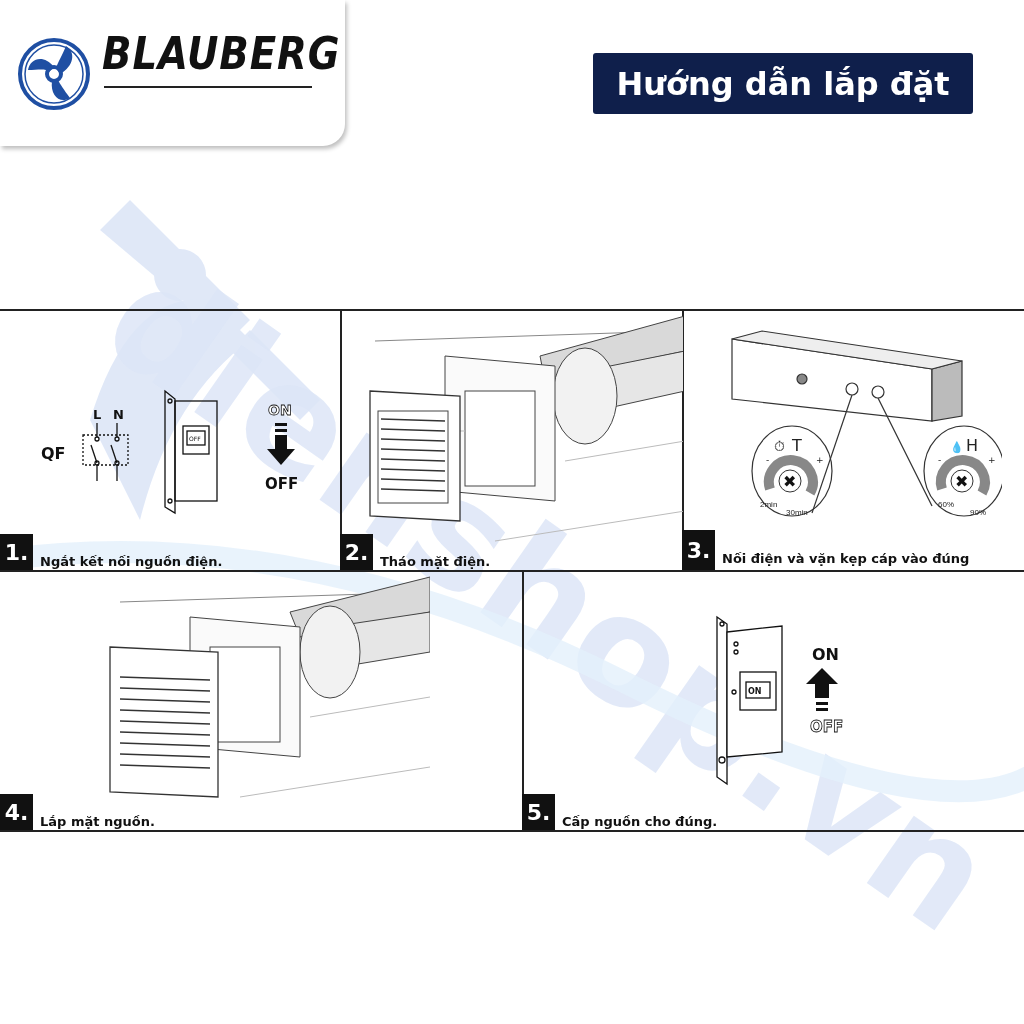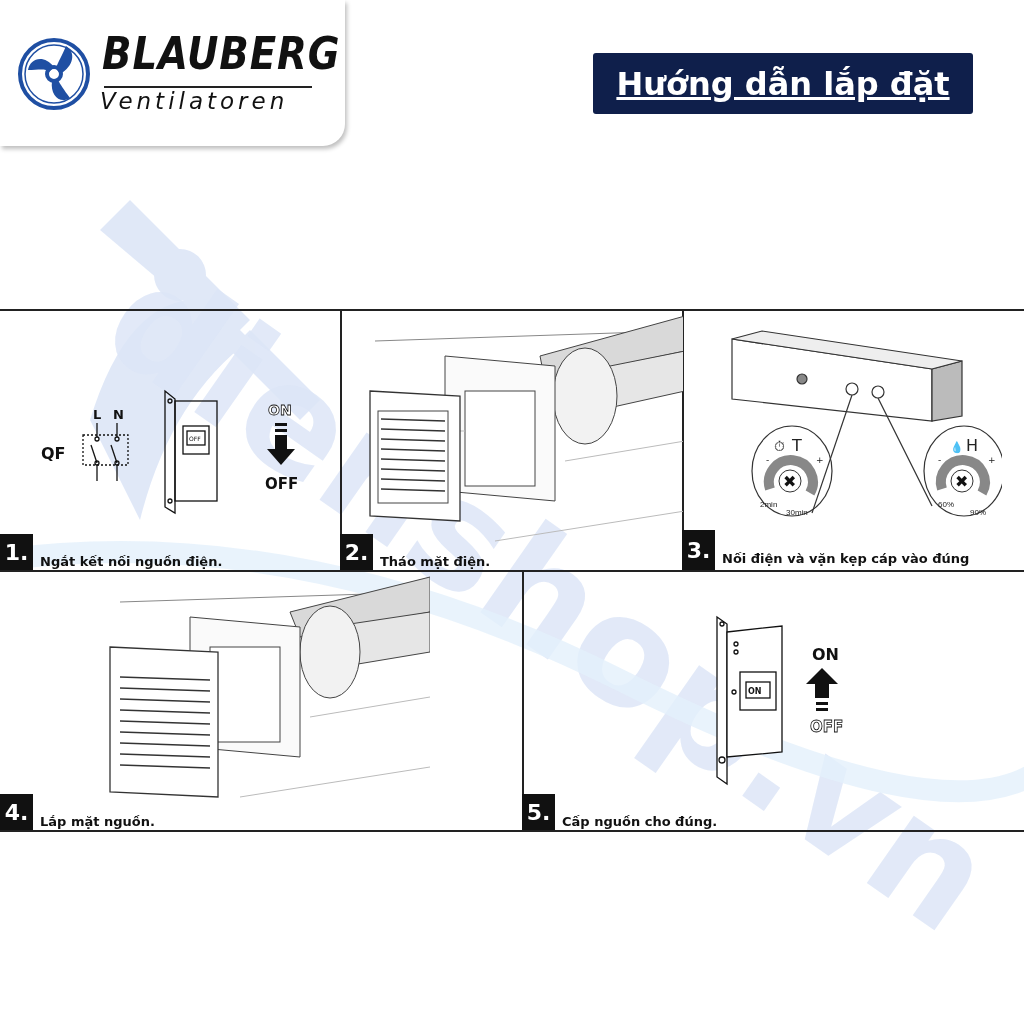--- a/index.html
+++ b/index.html
@@ -2,21 +2,21 @@
 <html><head>
 <meta charset="utf-8">
 <style>
   html, body { margin:0; padding:0; }
   body { width:1024px; height:1024px; background:#ffffff; position:relative; overflow:hidden; font-family:"DejaVu Sans", sans-serif; }
   .logo-card { position:absolute; left:0; top:0; width:345px; height:146px; background:#fff; border-bottom-right-radius:22px; box-shadow: 2px 3px 4px rgba(0,0,0,0.25); }
   .logo-fan { position:absolute; left:16px; top:36px; width:76px; height:76px; }
   .logo-brand { position:absolute; left:102px; top:32px; font-family:"DejaVu Sans", sans-serif; font-weight:bold; font-style:italic; font-size:44px; letter-spacing:1px; color:#111; transform:scaleX(0.88); transform-origin:left; line-height:1; }
   .logo-line { position:absolute; left:104px; top:86px; width:208px; height:2px; background:#222; }
   .logo-sub { position:absolute; left:100px; top:88px; font-family:"DejaVu Sans", sans-serif; font-style:italic; font-size:23px; letter-spacing:4px; color:#111; }
-  .title-badge { position:absolute; left:593px; top:53px; width:380px; height:61px; background:#0f1f4b; border-radius:3px; color:#fff; font-family:"DejaVu Sans", sans-serif; font-weight:bold; font-size:32px; display:flex; align-items:center; justify-content:center;text-decoration:underline; }
+  .title-badge { position:absolute; left:593px; top:53px; width:380px; height:61px; background:#0f1f4b; border-radius:3px; color:#fff; font-family:"DejaVu Sans", sans-serif; font-weight:bold; font-size:32px; display:flex; align-items:center; justify-content:center; }
   .watermark { position:absolute; left:0; top:0; width:1024px; height:1024px; pointer-events:none; }
   .grid { position:absolute; left:0; top:309px; width:1024px; height:523px; }
   .panel { position:absolute; background:transparent; box-sizing:border-box; border-top:2px solid #222; }
   .panel.right-border { border-right:2px solid #222; }
   .panel.bottom-border { border-bottom:2px solid #222; }
   .step-label { position:absolute; left:0; bottom:0; display:flex; align-items:flex-end; }
   .step-num { background:#111; color:#fff; font-weight:bold; font-size:22px; width:33px; height:36px; display:flex; align-items:center; justify-content:center; font-family:"DejaVu Sans", sans-serif; }
   .step-text { font-family:"DejaVu Sans", sans-serif; font-weight:bold; font-size:13px; color:#111; padding-left:7px; padding-bottom:0; line-height:17px; }
   .illus { position:absolute; }
 </style>
@@ -38,21 +38,20 @@
   <svg class="logo-fan" viewBox="0 0 76 76">
     <circle cx="38" cy="38" r="34" fill="none" stroke="#1f4fa3" stroke-width="4"></circle>
     <circle cx="38" cy="38" r="29" fill="none" stroke="#1f4fa3" stroke-width="1.5"></circle>
     <circle cx="38" cy="38" r="7" fill="#fff" stroke="#1f4fa3" stroke-width="4"></circle>
     <path d="M38 31 C28 18 14 22 12 34 C22 34 30 32 33 36 Z" fill="#1f4fa3"></path>
     <path d="M44 38 C58 30 60 16 50 10 C46 20 42 26 40 32 Z" fill="#1f4fa3"></path>
     <path d="M36 45 C34 60 44 68 54 62 C48 54 44 48 42 44 Z" fill="#1f4fa3"></path>
   </svg>
   <div class="logo-brand">BLAUBERG</div>
   <div class="logo-line"></div>
-  <div class="logo-sub">Ventilatoren</div>
 </div>
 
 <div class="title-badge">Hướng dẫn lắp đặt</div>
 
 <div class="grid">
 
   <div class="panel right-border bottom-border" style="left:0; top:0; width:342px; height:263px;">
     <svg class="illus" style="left:35px; top:60px;" width="280" height="150" viewBox="0 0 280 150">
       <text x="6" y="88" font-family="DejaVu Sans, sans-serif" font-weight="bold" font-size="16" fill="#111">QF</text>
       <text x="58" y="48" font-family="DejaVu Sans, sans-serif" font-weight="bold" font-size="13" fill="#111">L</text>

